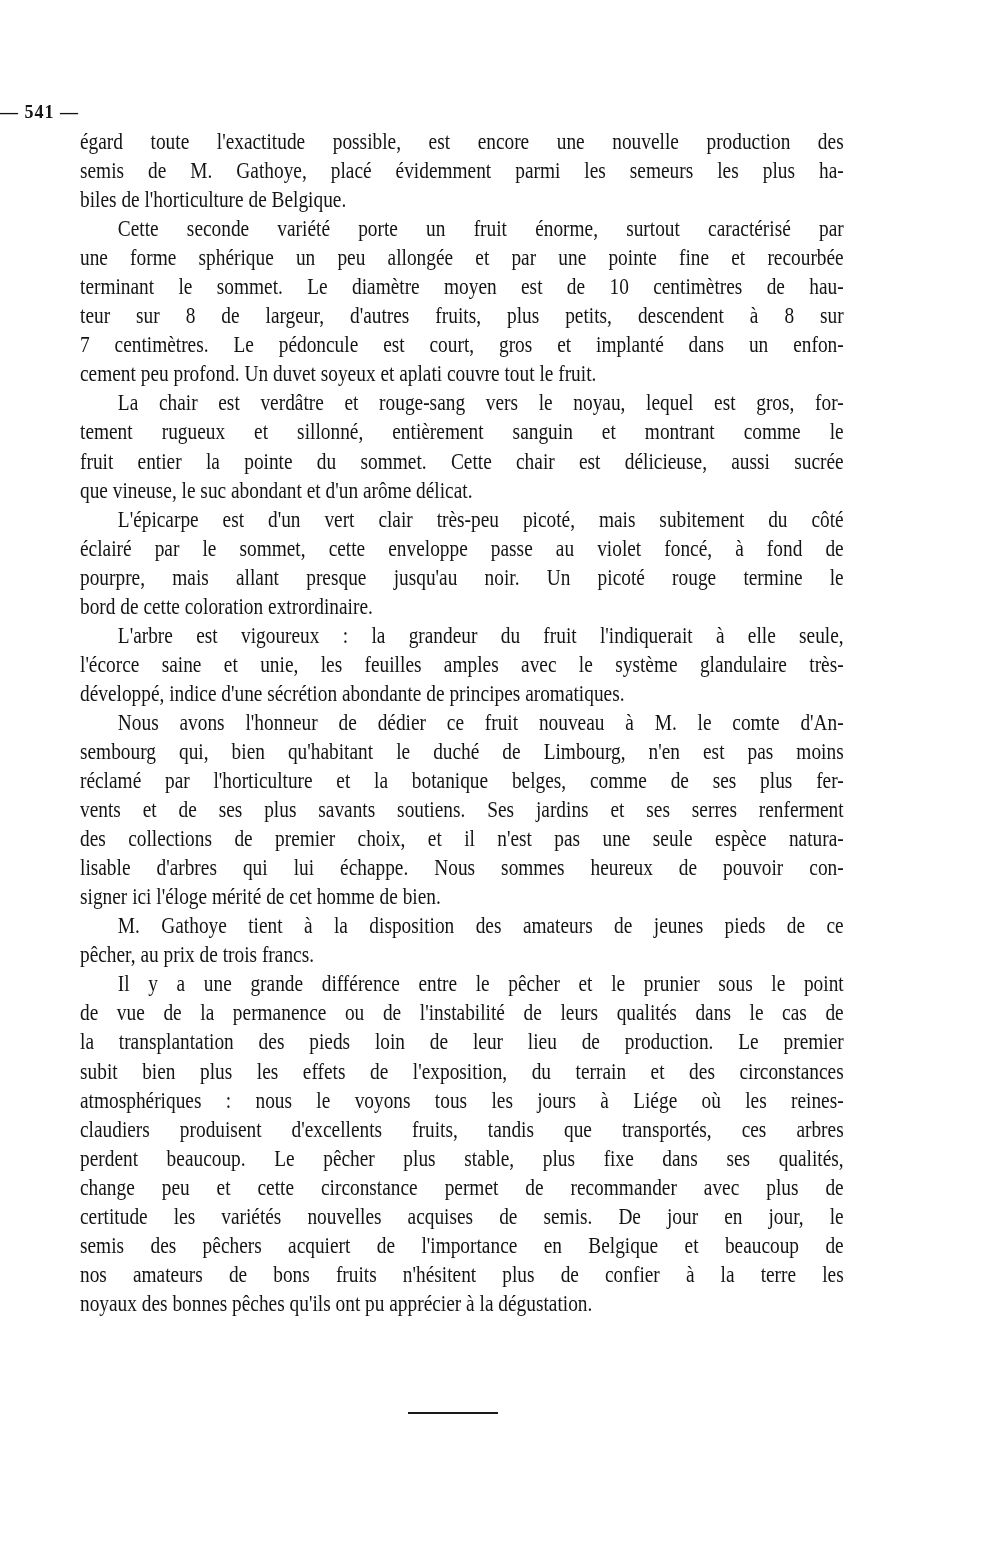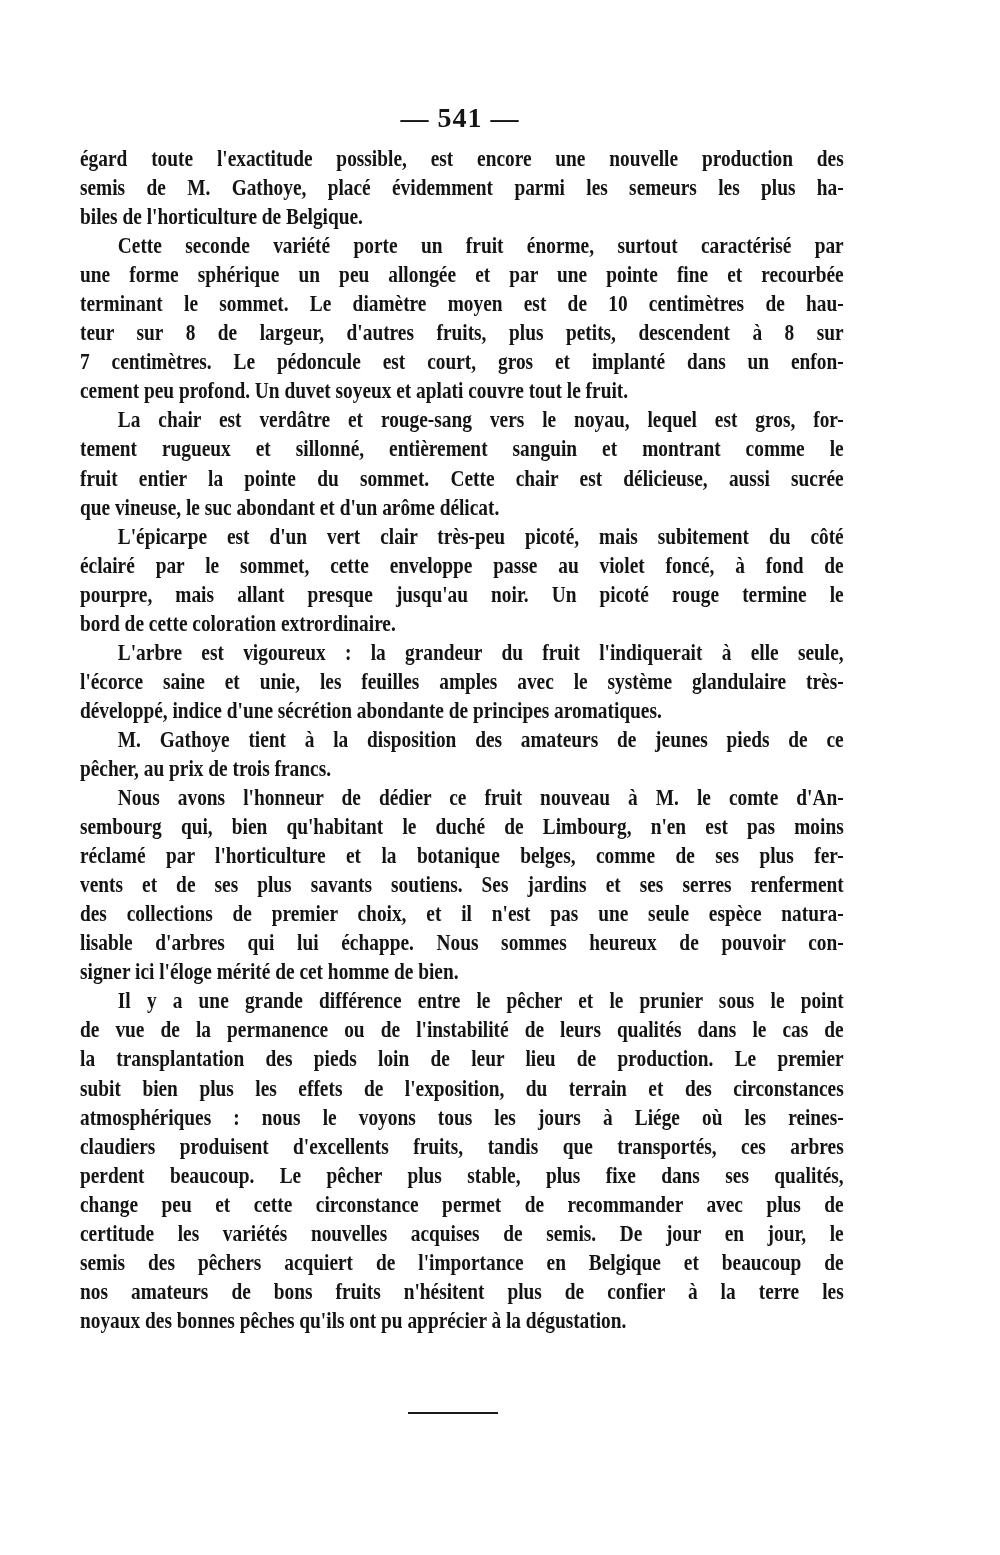--- a/index.html
+++ b/index.html
@@ -13,31 +13,30 @@
       position: relative;
       overflow: hidden;
       font-family: "Liberation Serif", "DejaVu Serif", serif;
       color: #141414;
     }
     .page-number {
       position: absolute;
       top: 102px;
       left: 0;
       width: 920px;
-      text-align: center;
-      font-size: 28px;
+      text-align: left;
+      font-size: 18px;
       letter-spacing: 1px;
       font-weight: bold;
     }
     .text-block {
       position: absolute;
-      top: 144px;
+      top: 127px;
       left: 80px;
       width: 764px;
-      font-weight: bold;
     }
     .line {
       display: block;
       height: 29.05px;
       line-height: 29.05px;
       font-size: 22.5px;
       text-align: justify;
       text-align-last: justify;
       white-space: nowrap;
       overflow: visible;
@@ -91,31 +90,31 @@
       <span class="line">éclairé par le sommet, cette enveloppe passe au violet foncé, à fond de</span>
       <span class="line">pourpre, mais allant presque jusqu'au noir. Un picoté rouge termine le</span>
       <span class="line last">bord de cette coloration extrordinaire.</span>
     </div>
     <div>
       <span class="line indent">L'arbre est vigoureux : la grandeur du fruit l'indiquerait à elle seule,</span>
       <span class="line">l'écorce saine et unie, les feuilles amples avec le système glandulaire très-</span>
       <span class="line last">développé, indice d'une sécrétion abondante de principes aromatiques.</span>
     </div>
     <div>
-      <span class="line indent">M. Gathoye tient à la disposition des amateurs de jeunes pieds de ce</span>
-      <span class="line last">pêcher, au prix de trois francs.</span>
-    </div>
-    <div>
       <span class="line indent">Nous avons l'honneur de dédier ce fruit nouveau à M. le comte d'An-</span>
       <span class="line">sembourg qui, bien qu'habitant le duché de Limbourg, n'en est pas moins</span>
       <span class="line">réclamé par l'horticulture et la botanique belges, comme de ses plus fer-</span>
       <span class="line">vents et de ses plus savants soutiens. Ses jardins et ses serres renferment</span>
       <span class="line">des collections de premier choix, et il n'est pas une seule espèce natura-</span>
       <span class="line">lisable d'arbres qui lui échappe. Nous sommes heureux de pouvoir con-</span>
       <span class="line last">signer ici l'éloge mérité de cet homme de bien.</span>
+    </div>
+    <div>
+      <span class="line indent">M. Gathoye tient à la disposition des amateurs de jeunes pieds de ce</span>
+      <span class="line last">pêcher, au prix de trois francs.</span>
     </div>
     <div>
       <span class="line indent">Il y a une grande différence entre le pêcher et le prunier sous le point</span>
       <span class="line">de vue de la permanence ou de l'instabilité de leurs qualités dans le cas de</span>
       <span class="line">la transplantation des pieds loin de leur lieu de production. Le premier</span>
       <span class="line">subit bien plus les effets de l'exposition, du terrain et des circonstances</span>
       <span class="line">atmosphériques : nous le voyons tous les jours à Liége où les reines-</span>
       <span class="line">claudiers produisent d'excellents fruits, tandis que transportés, ces arbres</span>
       <span class="line">perdent beaucoup. Le pêcher plus stable, plus fixe dans ses qualités,</span>
       <span class="line">change peu et cette circonstance permet de recommander avec plus de</span>

